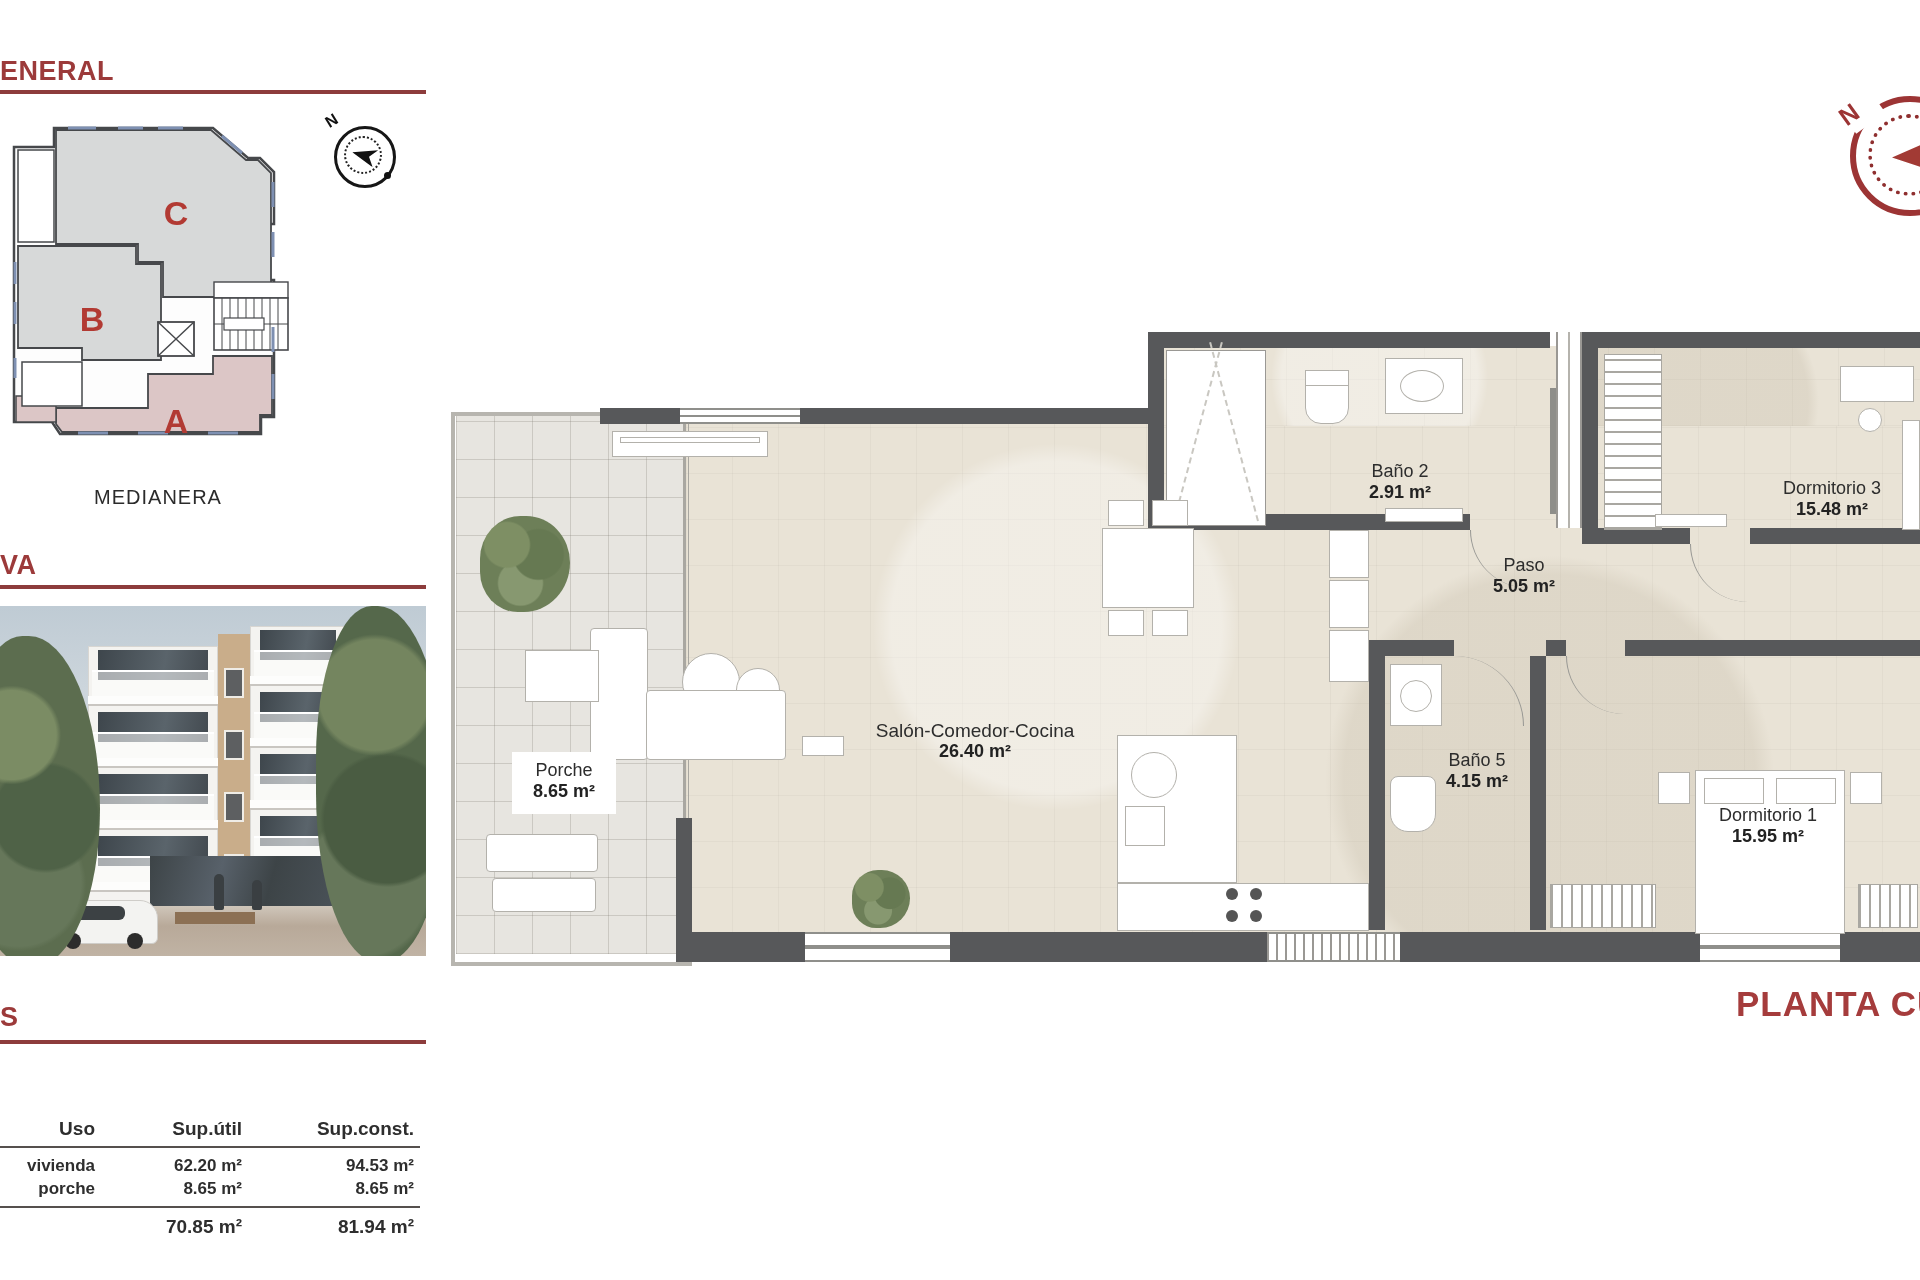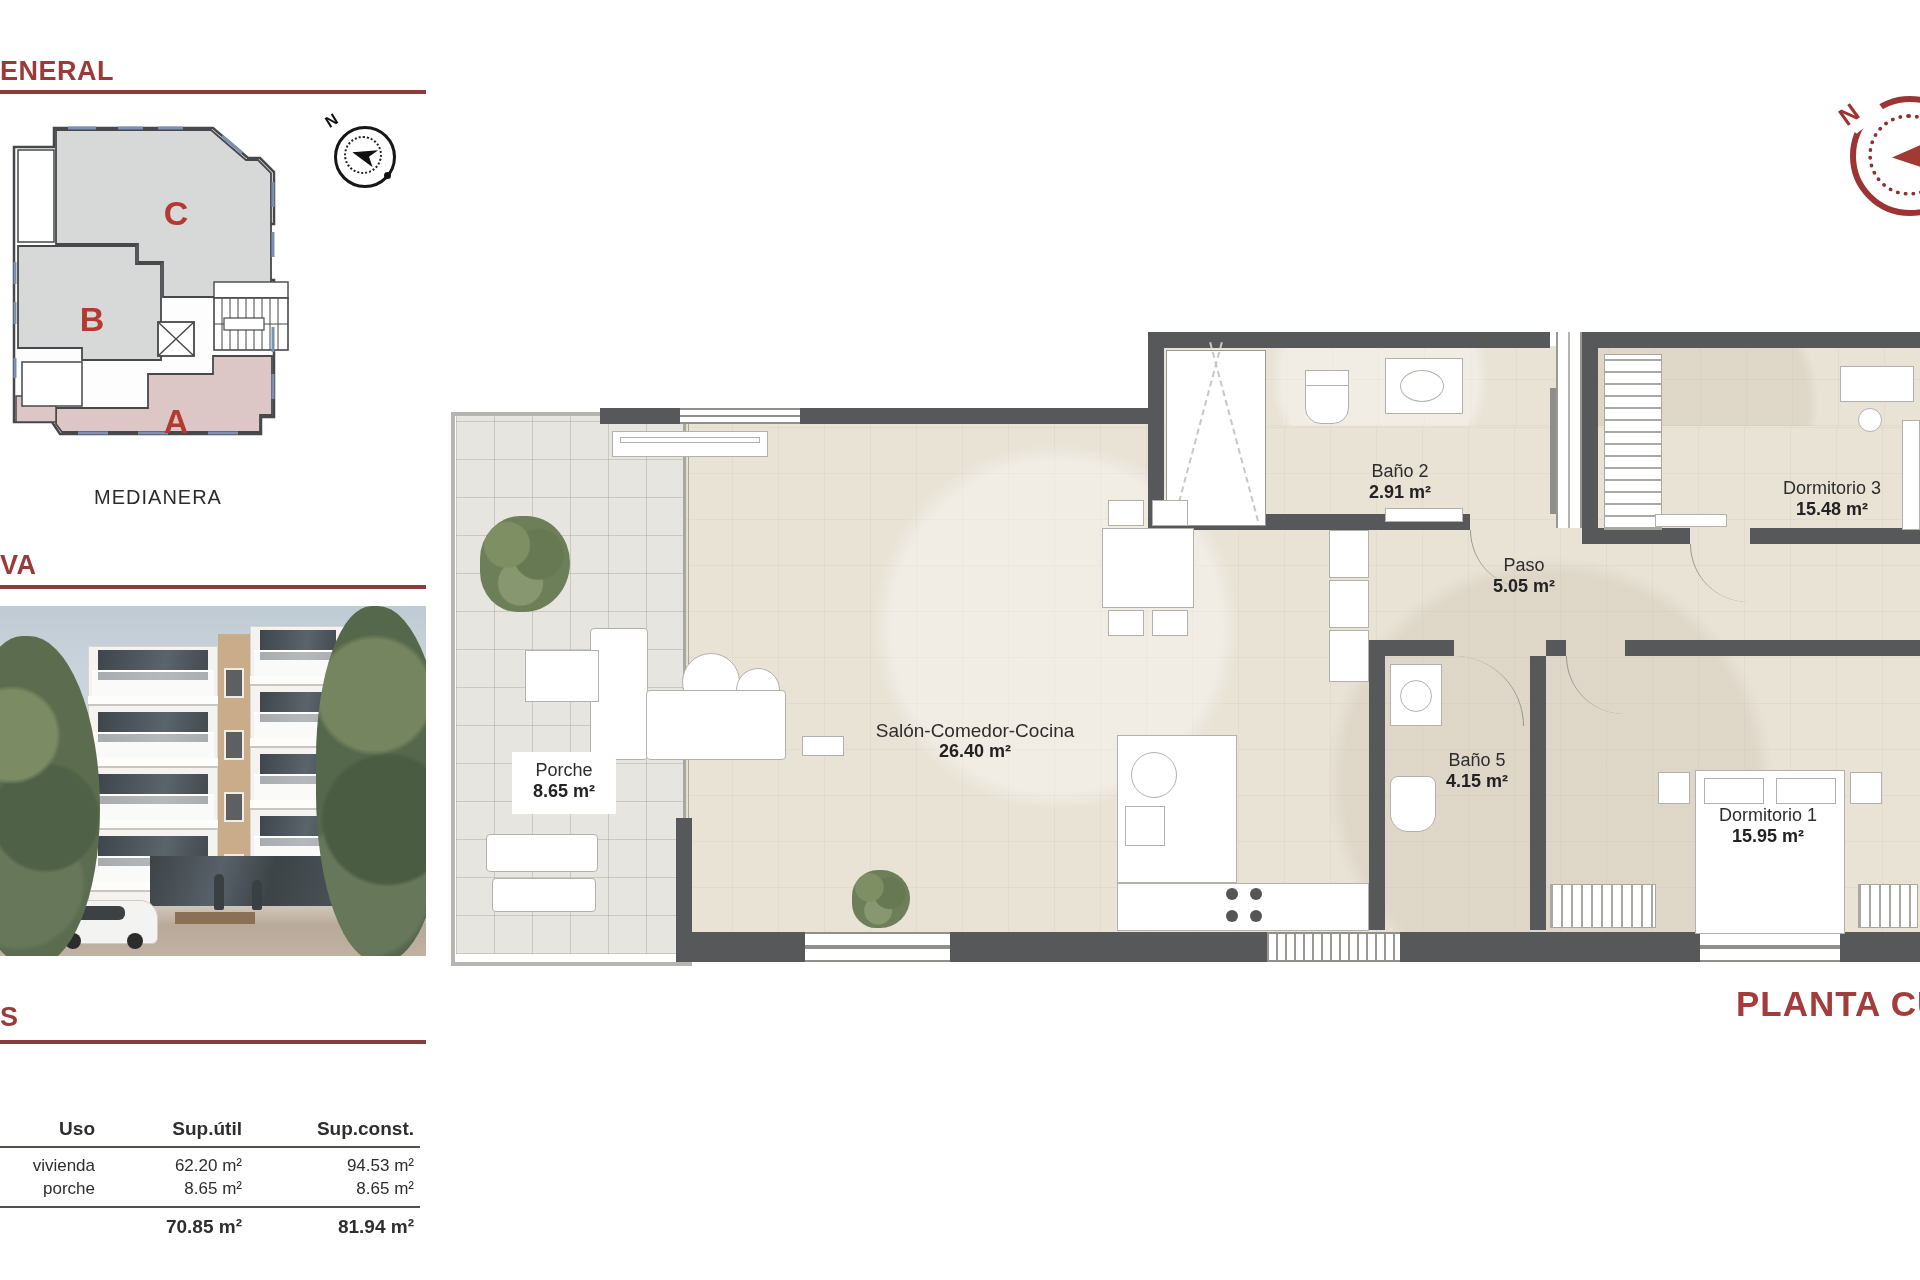--- a/index.html
+++ b/index.html
@@ -7,21 +7,21 @@
        font-family:"Liberation Sans", sans-serif;}
   #page{position:relative;width:1920px;height:1280px;overflow:hidden;background:#fff;}
   .abs{position:absolute;}
   .heading{position:absolute;left:0;color:#9c3a3a;font-weight:bold;font-size:27px;letter-spacing:.5px;white-space:nowrap;}
   .rule{position:absolute;left:0;width:426px;height:4px;background:#8d3c3c;}
   
   .medianera{position:absolute;left:8px;top:486px;width:300px;text-align:center;
              font-size:20px;color:#2b2b2b;letter-spacing:1px;}
   
   .areas{position:absolute;left:0;top:1104px;width:420px;font-size:17px;color:#2e2e2e;}
-  .trow{position:absolute;left:0;width:420px;height:22px;}
+  .trow{position:absolute;left:0;width:420px;height:22px;font-weight:bold;}
   .c1{position:absolute;left:0;top:0;width:95px;text-align:right;}
   .c2{position:absolute;left:95px;top:0;width:147px;text-align:right;}
   .c3{position:absolute;left:242px;top:0;width:172px;text-align:right;}
   .thead{font-weight:bold;font-size:19px;}
   .ttot{font-weight:bold;font-size:19px;}
   .tline{position:absolute;left:0;width:420px;height:2px;background:#55504e;}
   
   .photo{position:absolute;left:0;top:606px;width:426px;height:350px;overflow:hidden;
          background:linear-gradient(180deg,#bfcbd4 0%,#d8dee3 45%,#e9eae7 100%);}
   .tree{position:absolute;border-radius:45% 55% 50% 50%;}

